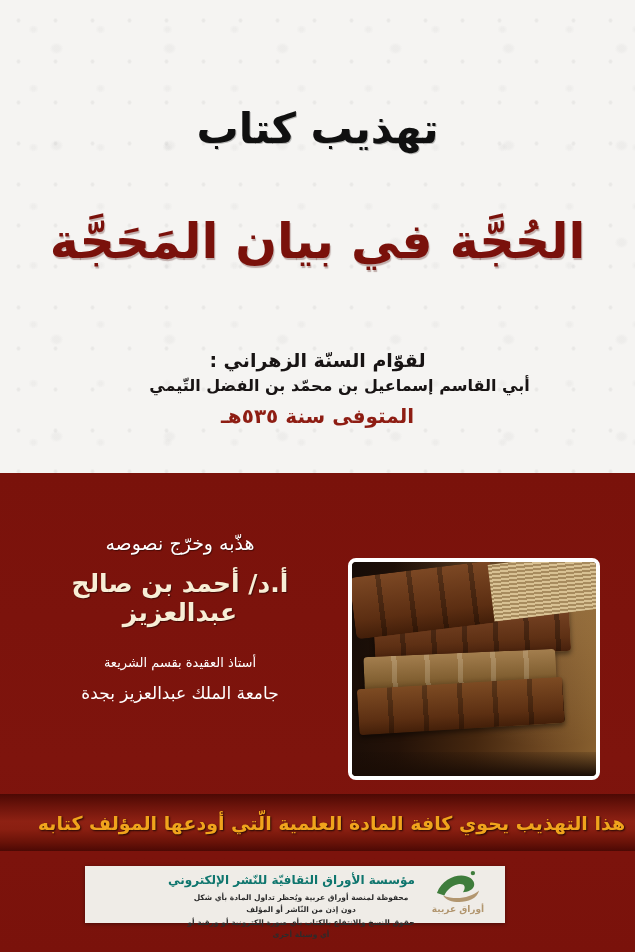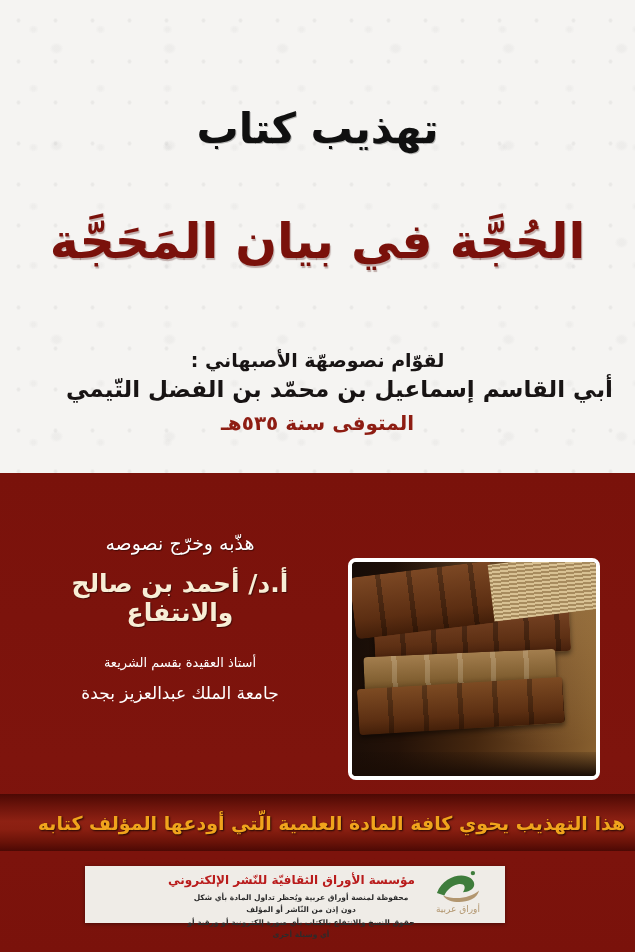--- a/index.html
+++ b/index.html
@@ -25,21 +25,21 @@
   .main-title{
     position:absolute;top:205px;left:0;width:100%;text-align:center;
     font-size:49px;line-height:1.5;font-weight:bold;color:#7a110b;
     text-shadow:1px 2px 1px rgba(70,10,5,.3);white-space:nowrap;
   }
   .author-block{
     position:absolute;top:349px;left:0;width:100%;text-align:center;
     color:#181414;font-weight:bold;
   }
   .author-line1{font-size:19px;}
-  .author-line2{font-size:23px;margin-top:5px;padding-left:44px;}
+  .author-line2{font-size:16px;margin-top:5px;padding-left:44px;}
   .author-death{font-size:20px;color:#8e1d13;margin-top:9px;}
 
   
   .red-section{
     position:absolute;top:473px;left:0;width:635px;height:479px;
     background:linear-gradient(180deg,#7a120b 0%,#7e140d 60%,#7a120b 100%);
   }
   .editor-block{
     position:absolute;top:532px;left:20px;width:320px;text-align:center;color:#ffffff;
   }
@@ -97,46 +97,46 @@
   
   .footer-strip{
     position:absolute;left:85px;top:866px;width:420px;height:57px;
     background:#efece7;box-shadow:0 1px 4px rgba(0,0,0,.4);
   }
   .footer-dates{
     position:absolute;left:14px;top:9px;width:78px;text-align:center;
     color:#8a281d;font-weight:bold;font-size:14px;line-height:1.45;
   }
   .footer-center{position:absolute;left:102px;top:7px;width:228px;text-align:center;}
-  .publisher-name{font-size:12px;font-weight:bold;color:#b91c1c;white-space:nowrap;}
+  .publisher-name{font-size:12px;font-weight:bold;color:#0f766e;white-space:nowrap;}
   .rights{font-size:7.5px;font-weight:bold;color:#2c2c2c;margin-top:5px;line-height:1.65;}
   .footer-logo{position:absolute;right:4px;top:2px;width:86px;height:53px;text-align:center;}
   .logo-mark{display:block;margin:1px auto 0;}
-  .logo-label{font-size:9px;font-weight:normal;color:#b2966f;margin-top:-3px;}
+  .logo-label{font-size:9px;font-weight:bold;color:#b2966f;margin-top:-3px;}
 </style>
 </head>
 <body>
 
 <div class="canvas">
 
   <div class="top-section">
     <div class="series-title" dir="rtl">تهذيب كتاب</div>
     <div class="main-title" dir="rtl">الحُجَّة في بيان المَحَجَّة</div>
     <div class="author-block" dir="rtl">
-      <div class="author-line1">لقوّام نصوصهّة الأصبهاني :</div>
+      <div class="author-line1">لقوّام السنّة الزهراني :</div>
       <div class="author-line2">أبي القاسم إسماعيل بن محمّد بن الفضل التّيمي</div>
       <div class="author-death">المتوفى سنة ٥٣٥هـ</div>
     </div>
   </div>
 
   <div class="red-section"></div>
 
   <div class="editor-block" dir="rtl">
     <div class="editor-intro">هذّبه وخرّج نصوصه</div>
-    <div class="editor-name">أ.د/ أحمد بن صالح والانتفاع</div>
+    <div class="editor-name">أ.د/ أحمد بن صالح عبدالعزيز</div>
     <div class="editor-title1">أستاذ العقيدة بقسم الشريعة</div>
     <div class="editor-title2">جامعة الملك عبدالعزيز بجدة</div>
   </div>
 
   <div class="books-photo">
     <div class="books-inner">
       <div class="books-glow"></div>
       <div class="book b1"></div>
       <div class="book b2"></div>
       <div class="book b3"></div>

